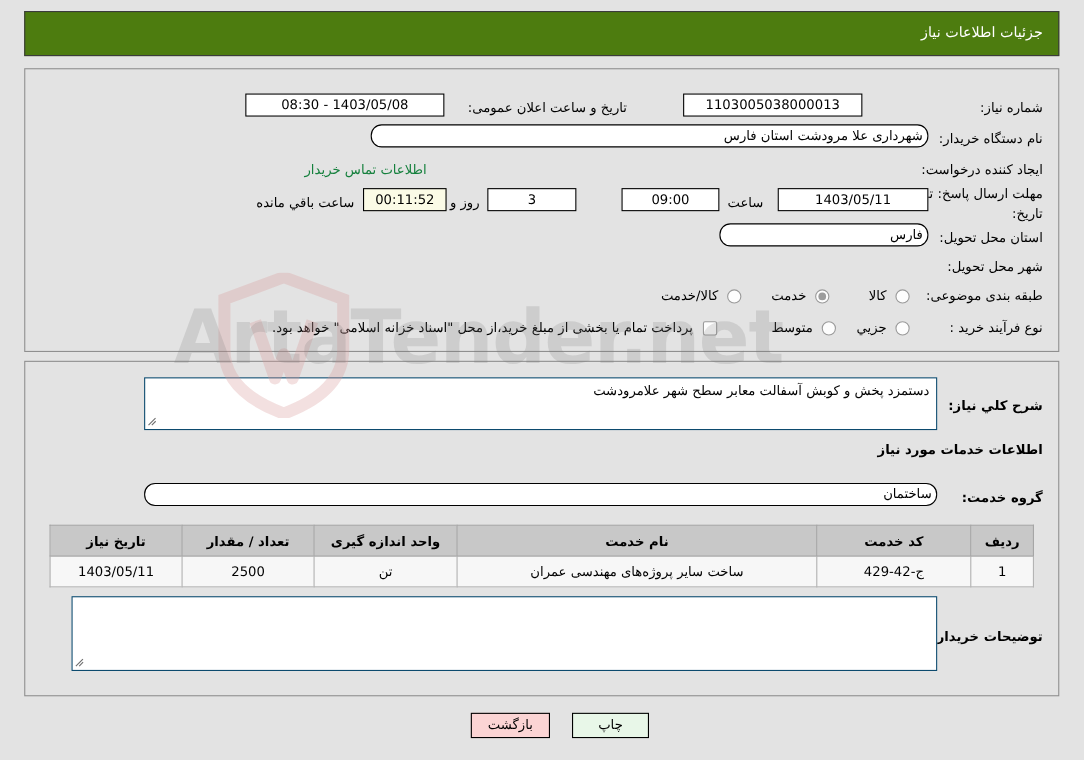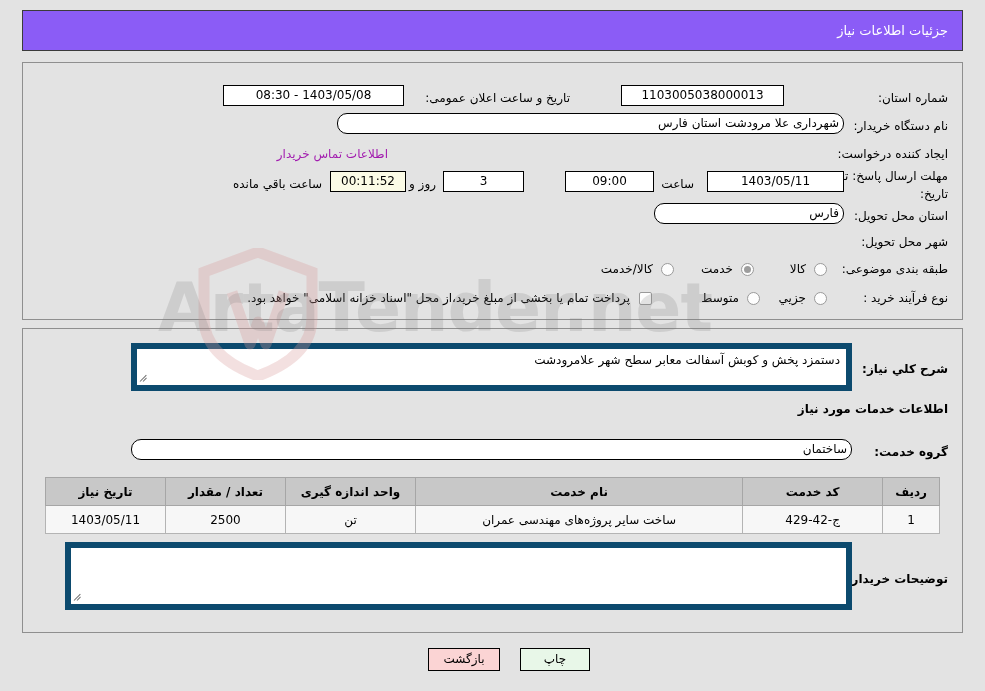--- a/index.html
+++ b/index.html
@@ -48,21 +48,21 @@
     opacity: 0.30;
   }
 
   
   .titlebar {
     position: absolute;
     left: 22px;
     top: 10px;
     width: 941px;
     height: 41px;
-    background: #8b5cf6;
+    background: #4d7c0f;
     border: 1px solid #3b3b3b;
     box-sizing: border-box;
     z-index: 2;
   }
   .titlebar .title {
     position: absolute;
     right: 14px;
     top: 12px;
     color: #ffffff;
     font-size: 13px;
@@ -100,21 +100,21 @@
     overflow: hidden;
     text-overflow: clip;
     color: #000;
   }
   .fld.center { text-align: center; }
   .fld.right  { text-align: right; border-radius: 10px; }
   .fld.cream  { background: #fbfbe6; text-align: center; }
 
   .lnk {
     position: absolute;
-    color: #a21caf;
+    color: #15803d;
     font-size: 12px;
     white-space: nowrap;
     cursor: pointer;
   }
 
   
   .radio {
     position: absolute;
     width: 13px;
     height: 13px;
@@ -138,21 +138,21 @@
     border: 1px solid #9a9a9a;
     background: #fdfdfd;
     box-sizing: border-box;
     border-radius: 2px;
   }
 
   
   .ta {
     position: absolute;
     background: #ffffff;
-    border: 6px solid #0c4a6e;
+    border: 1px solid #0c4a6e;
     box-sizing: border-box;
     font-size: 12px;
     font-family: "DejaVu Sans", "Liberation Sans", sans-serif;
     padding: 4px 6px;
     color: #000;
     overflow: hidden;
   }
   .ta .grip {
     position: absolute;
     left: 2px;
@@ -237,21 +237,21 @@
   </svg>
   <div class="wm-text">ArtaTender.net</div>
 </div>
 
 <div class="titlebar">
   <div class="title">جزئیات اطلاعات نیاز</div>
 </div>
 
 <div class="panel" id="panel-top">
 
-  <div class="lbl" style="right:14px; top:28px;">شماره استان:</div>
+  <div class="lbl" style="right:14px; top:28px;">شماره نیاز:</div>
   <div class="fld center" style="right:178px; top:22px; width:163px;">1103005038000013</div>
 
   <div class="lbl" style="right:392px; top:28px;">تاریخ و ساعت اعلان عمومی:</div>
   <div class="fld center" style="right:558px; top:22px; width:181px;">1403/05/08 - 08:30</div>
 
   <div class="lbl" style="right:14px; top:56px;">نام دستگاه خریدار:</div>
   <div class="fld right" style="right:118px; top:50px; width:507px;">شهرداری علا مرودشت استان فارس</div>
 
   <div class="lbl" style="right:14px; top:84px;">ایجاد کننده درخواست:</div>
   <div class="lnk" style="right:574px; top:84px;">اطلاعات تماس خریدار</div>

